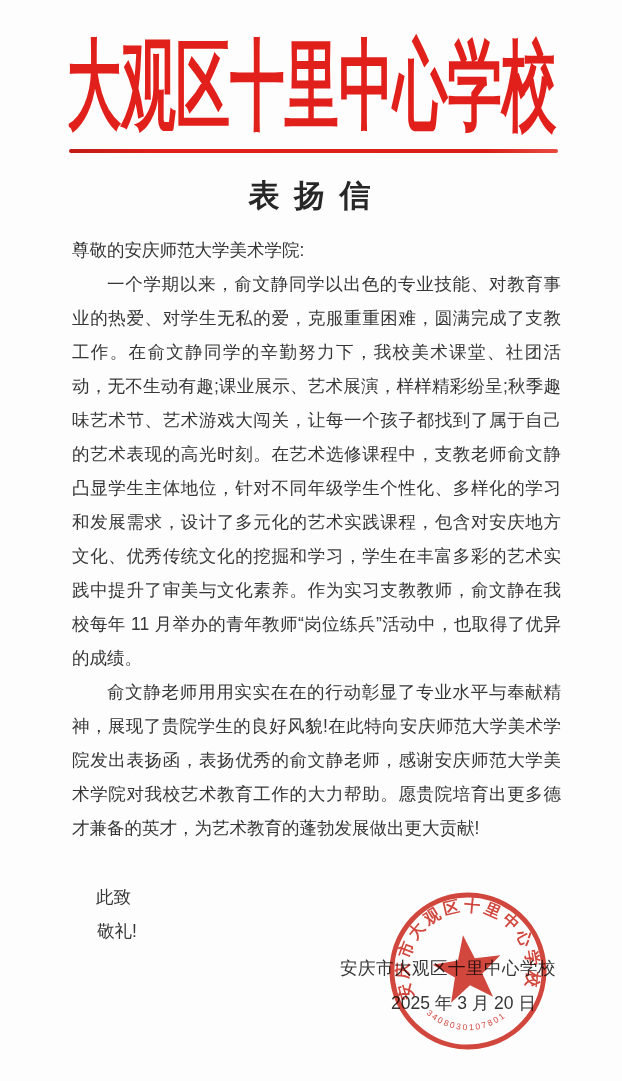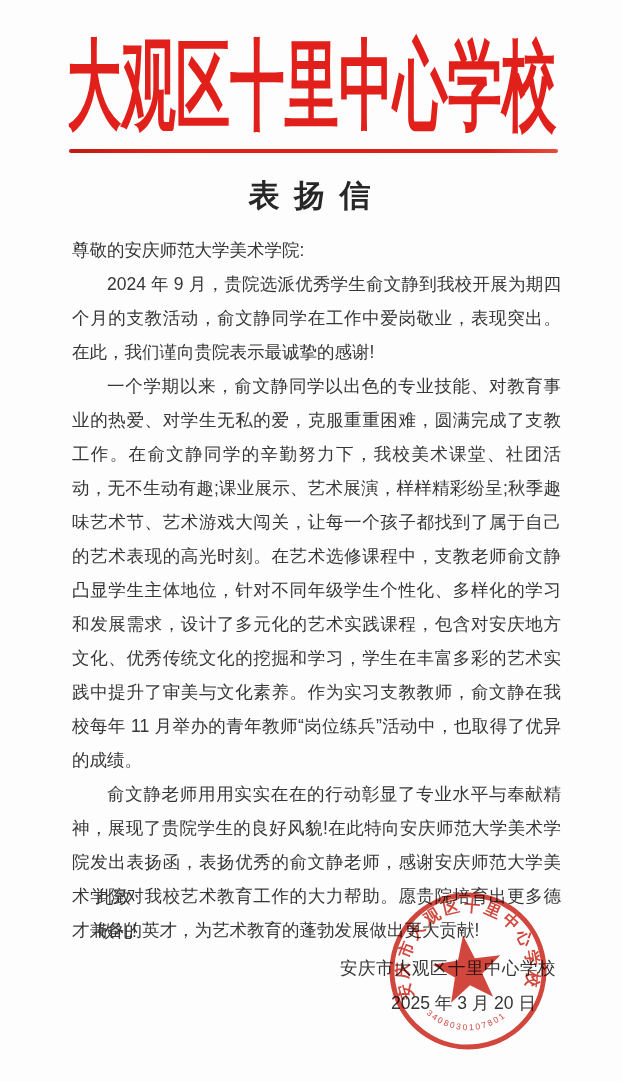--- a/index.html
+++ b/index.html
@@ -97,21 +97,20 @@
 <div class="page">
 
   <h1 class="school-title">大观区十里中心学校</h1>
 
   <div class="red-rule"></div>
 
   <h2 class="letter-title">表 扬 信</h2>
 
   <div class="body-block">
     <p class="salutation">尊敬的安庆师范大学美术学院:</p>
-    <p class="para">2024 年 9 月，贵院选派优秀学生俞文静到我校开展为期四个月的支教活动，俞文静同学在工作中爱岗敬业，表现突出。在此，我们谨向贵院表示最诚挚的感谢!</p>
     <p class="para">一个学期以来，俞文静同学以出色的专业技能、对教育事业的热爱、对学生无私的爱，克服重重困难，圆满完成了支教工作。在俞文静同学的辛勤努力下，我校美术课堂、社团活动，无不生动有趣;课业展示、艺术展演，样样精彩纷呈;秋季趣味艺术节、艺术游戏大闯关，让每一个孩子都找到了属于自己的艺术表现的高光时刻。在艺术选修课程中，支教老师俞文静凸显学生主体地位，针对不同年级学生个性化、多样化的学习和发展需求，设计了多元化的艺术实践课程，包含对安庆地方文化、优秀传统文化的挖掘和学习，学生在丰富多彩的艺术实践中提升了审美与文化素养。作为实习支教教师，俞文静在我校每年 11 月举办的青年教师“岗位练兵”活动中，也取得了优异的成绩。</p>
     <p class="para">俞文静老师用用实实在在的行动彰显了专业水平与奉献精神，展现了贵院学生的良好风貌!在此特向安庆师范大学美术学院发出表扬函，表扬优秀的俞文静老师，感谢安庆师范大学美术学院对我校艺术教育工作的大力帮助。愿贵院培育出更多德才兼备的英才，为艺术教育的蓬勃发展做出更大贡献!</p>
   </div>
 
   <div class="closing-cizhi">此致</div>
 
   <div class="closing-jingli">敬礼!</div>
 
   <div class="signature">安庆市大观区十里中心学校</div>
 

